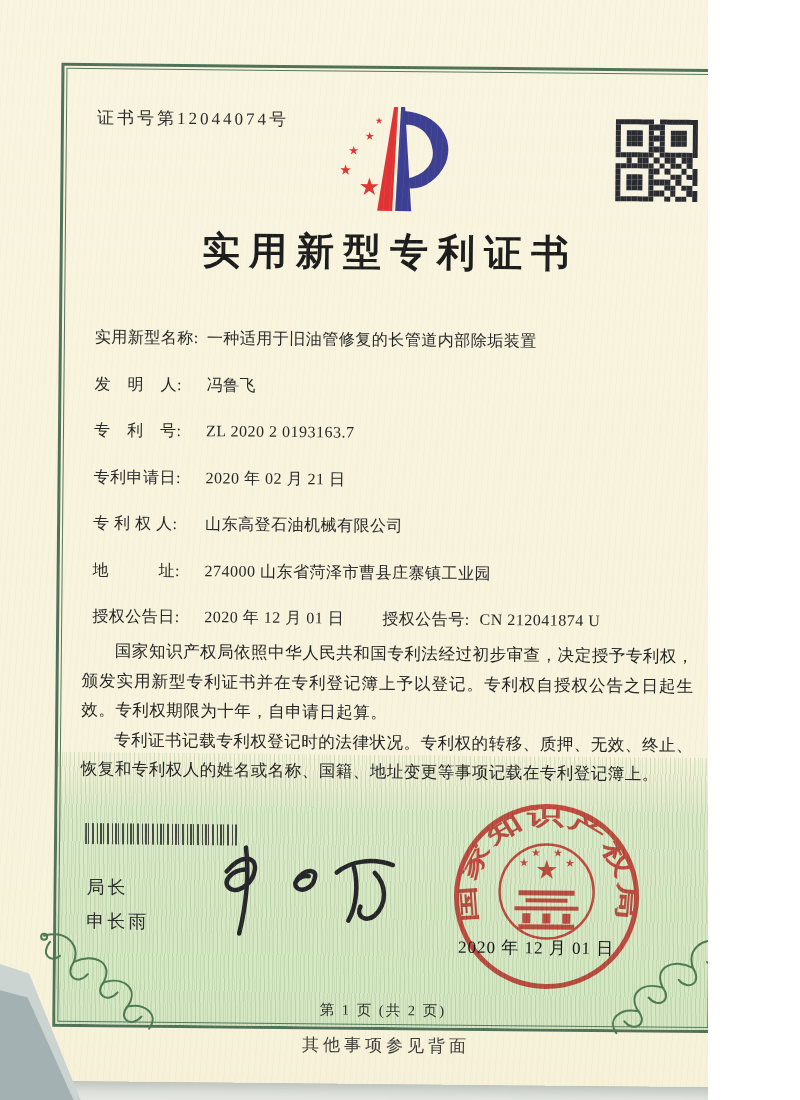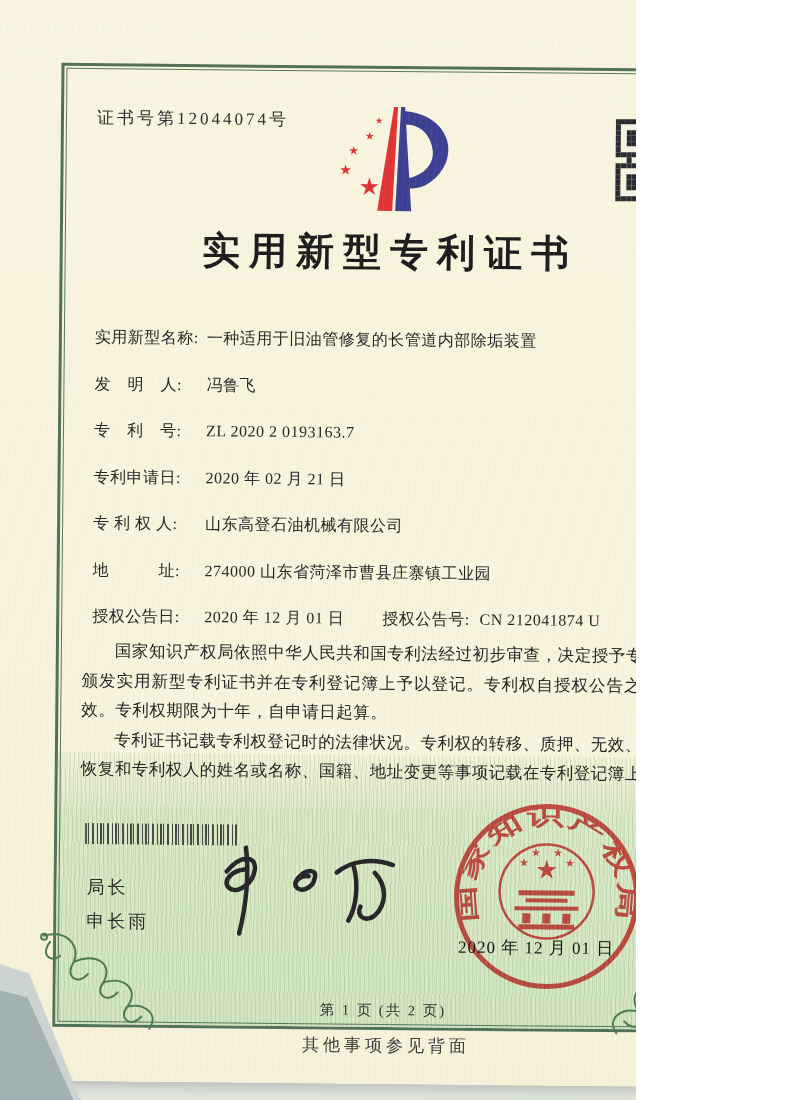--- a/index.html
+++ b/index.html
@@ -1,17 +1,17 @@
 <!DOCTYPE html>
 <html><head>
 <meta charset="utf-8">
 <style>
   html,body{margin:0;padding:0;}
   body{width:800px;height:1100px;font-family:"Liberation Serif","DejaVu Serif",serif;}
-  .stage{position:relative;width:636px;height:1100px;background:#e4e7e2;overflow:hidden;}
+  .stage{position:relative;width:708px;height:1100px;background:#e4e7e2;overflow:hidden;}
   .paper{position:absolute;left:-8px;top:-12px;width:798px;height:1096px;
     background:linear-gradient(180deg,#f9f4df 0%,#f8f3dc 70%,#f6f1d8 100%);
     transform:rotate(0.55deg);transform-origin:50% 50%;
     box-shadow:3px 4px 14px rgba(50,60,50,.28);}
   .paper::after{content:"";position:absolute;inset:0;pointer-events:none;
     background:repeating-linear-gradient(94deg,rgba(190,200,165,.07) 0 1px,transparent 1px 6px);}
   .frame{position:absolute;left:65px;top:78px;width:655px;height:958px;
     border:3px solid #4e7157;}
   .inner-line{position:absolute;inset:2px;border:1px solid #55785d;pointer-events:none;}
   .green-zone{position:absolute;left:0;right:0;bottom:0;height:272px;

